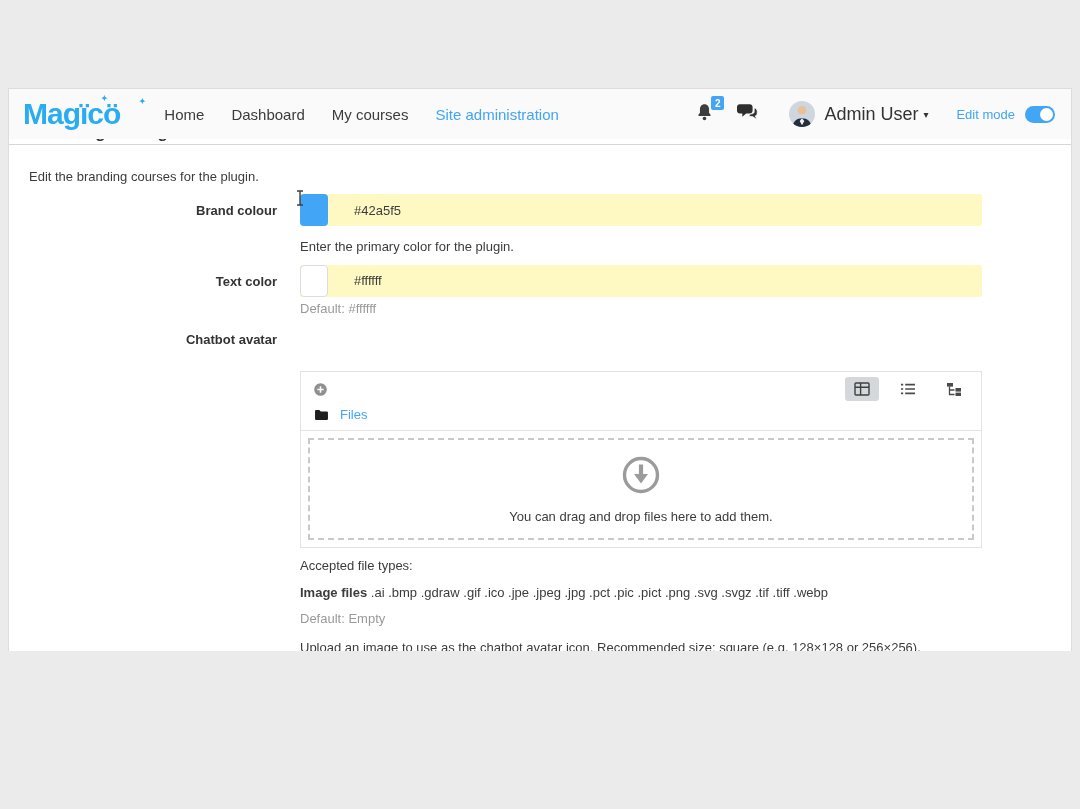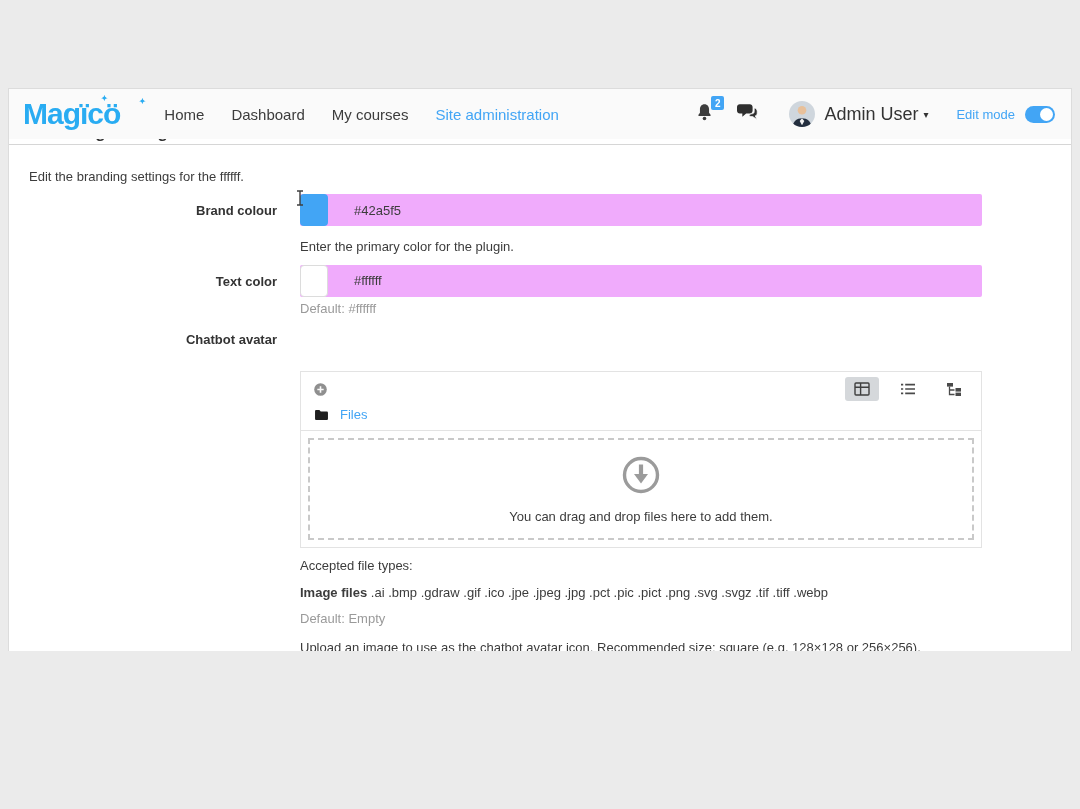--- a/index.html
+++ b/index.html
@@ -59,21 +59,21 @@
 
   .frow { display:flex; margin-top:10px; }
   .frow.avatar-row { margin-top:12px; }
   .flabel {
     width:248px; text-align:right; font-weight:bold; font-size:13px; color:#333;
     padding-top:9px; flex:none;
   }
   .frow.avatar-row .flabel { padding-top:4px; }
   .fcontrol { margin-left:23px; width:682px; }
 
-  .color-input { display:flex; align-items:center; height:32px; background:#f0abfc; border-radius:2px; cursor:text; }
+  .color-input { display:flex; align-items:center; height:32px; background:#fef9c3; border-radius:2px; cursor:text; }
   .swatch { width:28px; height:32px; border-radius:4px; flex:none; cursor:pointer; }
   .swatch.bordered { border:1px solid #dcdcdc; }
   .cval { margin-left:26px; font-size:13px; color:#3c3c3c; }
 
   .small { line-height:1.2; font-size:13px; }
   .default { margin-top:4px; color:#9a9a9a; }
   .help { margin-top:13px; color:#3c3c3c; }
 
   .maxinfo { text-align:right; font-size:13px; color:#3c3c3c; margin-bottom:4px; line-height:1.2; }
   .fm { border:1px solid #e3e3e3;margin-top:43px; }
@@ -163,21 +163,21 @@
         </div>
       </div>
     </header>
 
     <div class="heading-clip">
       <h2>Branding Settings</h2>
     </div>
     <div class="rule"></div>
 
     <main class="content">
-      <p class="intro">Edit the branding settings for the ffffff.</p>
+      <p class="intro">Edit the branding courses for the plugin.</p>
 
       <div class="frow">
         <div class="flabel">Brand colour</div>
         <div class="fcontrol">
           <div class="color-input">
             <span class="swatch" style="background: rgb(66, 165, 245);"></span>
             <span class="cval">#42a5f5</span>
           </div>
           <div class="small help">Enter the primary color for the plugin.</div>
         </div>

